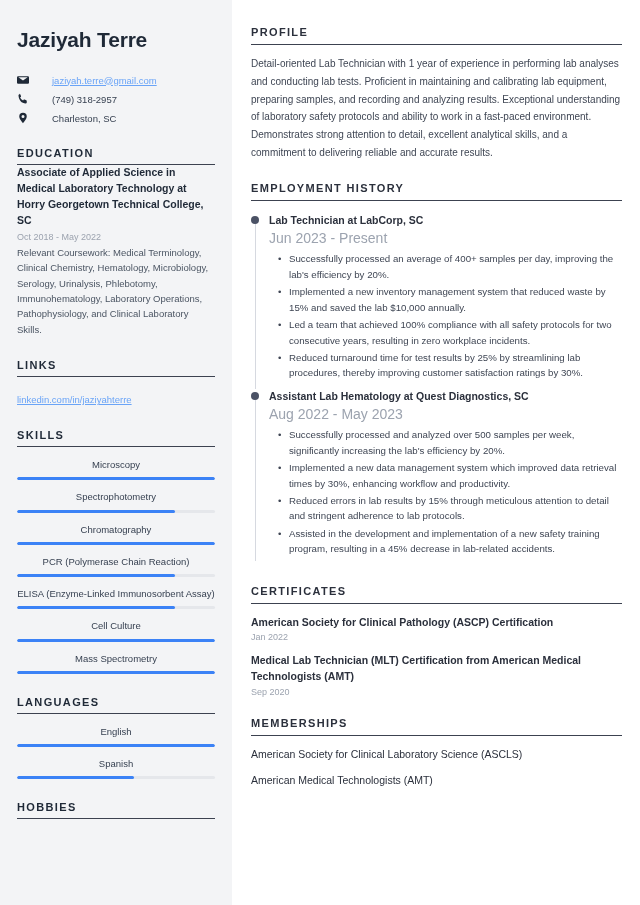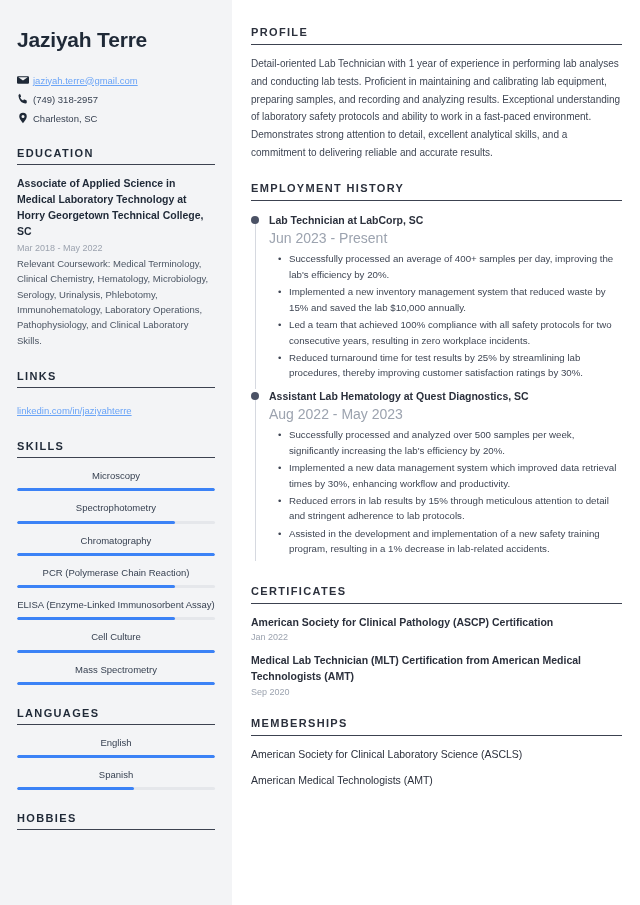--- a/index.html
+++ b/index.html
@@ -38,21 +38,21 @@
     color: #6b7280;
     margin-top: 4px;
     font-weight: normal;
   }
 
   .contact-list { margin-top: 21px; }
 
   .contact-row {
     display: flex;
     align-items: center;
-    gap: 4px;
+    gap: 23px;
     margin-bottom: 5px;
     height: 14px;
   }
 
   .contact-row .ico {
     width: 12px;
     height: 12px;
     flex: 0 0 12px;
     display: flex;
     align-items: center;
@@ -87,21 +87,20 @@
     height: 1px;
     background: #3c4250;
     margin-top: 5px;
   }
 
   .edu-degree {
     font-size: 10.5px;
     font-weight: bold;
     color: #1f2937;
     line-height: 1.52;
-    margin-top: 11px;
   }
 
   .edu-date {
     font-size: 9px;
     color: #9ca3af;
     margin-top: 3px;
   }
 
   .edu-desc {
     font-size: 9.5px;
@@ -302,21 +301,21 @@
         </span>
         <span class="contact-text">Charleston, SC</span>
       </div>
 
     </div>
 
     <section class="sec">
       <div class="sec-title">EDUCATION</div>
       <div class="sec-rule"></div>
       <div class="edu-degree">Associate of Applied Science in Medical Laboratory Technology at Horry Georgetown Technical College, SC</div>
-      <div class="edu-date">Mar 2018 - May 2022</div>
+      <div class="edu-date">Oct 2018 - May 2022</div>
       <div class="edu-desc">Relevant Coursework: Medical Terminology, Clinical Chemistry, Hematology, Microbiology, Serology, Urinalysis, Phlebotomy, Immunohematology, Laboratory Operations, Pathophysiology, and Clinical Laboratory Skills.</div>
     </section>
 
     <section class="sec">
       <div class="sec-title">LINKS</div>
       <div class="sec-rule"></div>
       <div class="link-row">
         <span class="side-link">linkedin.com/in/jaziyahterre</span>
       </div>
     </section>
@@ -436,21 +435,21 @@
 
         <div class="tl-item">
           <span class="tl-dot"></span>
           <span class="tl-line"></span>
           <div class="tl-role">Assistant Lab Hematology at Quest Diagnostics, SC</div>
           <div class="tl-date">Aug 2022 - May 2023</div>
           <ul class="tl-bullets">
             <li>Successfully processed and analyzed over 500 samples per week, significantly increasing the lab's efficiency by 20%.</li>
             <li>Implemented a new data management system which improved data retrieval times by 30%, enhancing workflow and productivity.</li>
             <li>Reduced errors in lab results by 15% through meticulous attention to detail and stringent adherence to lab protocols.</li>
-            <li>Assisted in the development and implementation of a new safety training program, resulting in a 1% decrease in lab-related accidents.</li>
+            <li>Assisted in the development and implementation of a new safety training program, resulting in a 45% decrease in lab-related accidents.</li>
           </ul>
         </div>
 
       </div>
     </section>
 
     <section class="m-sec">
       <div class="m-sec-title">CERTIFICATES</div>
       <div class="m-sec-rule"></div>
       <div class="cert-list">

